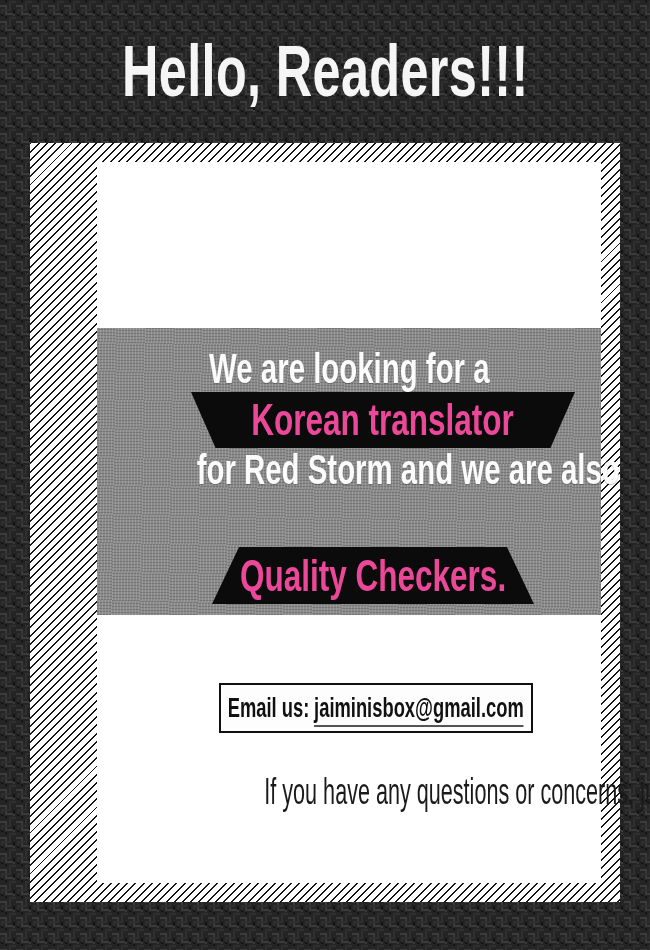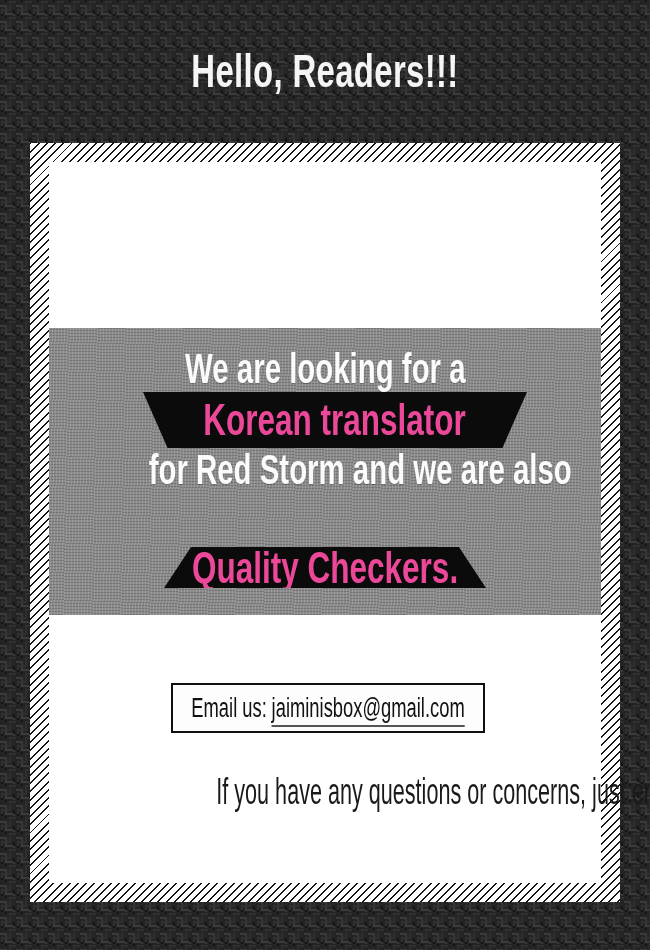--- a/index.html
+++ b/index.html
@@ -21,21 +21,21 @@
     transform-origin: 50% 50%;
     white-space: nowrap;
   }
 
   
   .page-title {
     position: absolute;
     top: 40px; left: 0; right: 0;
     z-index: 2;
     text-align: center;
-    font-size: 47px;
+    font-size: 72px;
     font-weight: 700;
     line-height: 62px;
     color: #f5f5f5;
     letter-spacing: 0.5px;
   }
 
   
   .card {
     position: absolute;
     left: 30px; top: 143px;
@@ -44,20 +44,21 @@
     background: repeating-linear-gradient(
       135deg,
       #161616 0px, #161616 1.4px,
       #ffffff 1.4px, #ffffff 5.8px
     );
   }
   .card-inner {
     position: absolute;
     inset: 19px;
     background: #ffffff;
+    margin-left: 48px;
   }
 
   
   .gray-band {
     position: absolute;
     left: 0; right: 0;
     top: 166px; height: 287px;
     background-color: #8b8b8b;
     background-image:
       repeating-linear-gradient(92deg, rgba(255,255,255,0.15) 0 1px, rgba(0,0,0,0) 1px 3px),
@@ -89,38 +90,38 @@
     font-weight: 700;
     font-size: 45px;
   }
   .ribbon-korean {
     left: 94px; top: 64px;
     width: 384px; height: 56px;
     clip-path: polygon(0 0, 100% 0, 93.6% 100%, 6.4% 100%);
   }
   .ribbon-qc {
     left: 115px; top: 219px;
-    width: 322px; height: 41px;
+    width: 322px; height: 57px;
     clip-path: polygon(8.4% 0, 91.6% 0, 100% 100%, 0 100%);
     text-align: center;
   }
 
   
   .email-box {
     position: absolute;
     left: 122px; top: 521px;
     width: 314px; height: 50px;
     background: #fdfdfd;
     border: 2px solid #101010;
     display: flex;
     align-items: center;
     justify-content: center;
     color: #111111;
     font-size: 27px;
-    font-weight: 400;
+    font-weight: 700;
   }
   .email-box .cond { transform: scaleX(0.68); }
   .email-address {
     border-bottom: 2px solid #555555;
     padding-bottom: 2px;
     margin-left: 7px;
   }
 
   
   .question-line {

